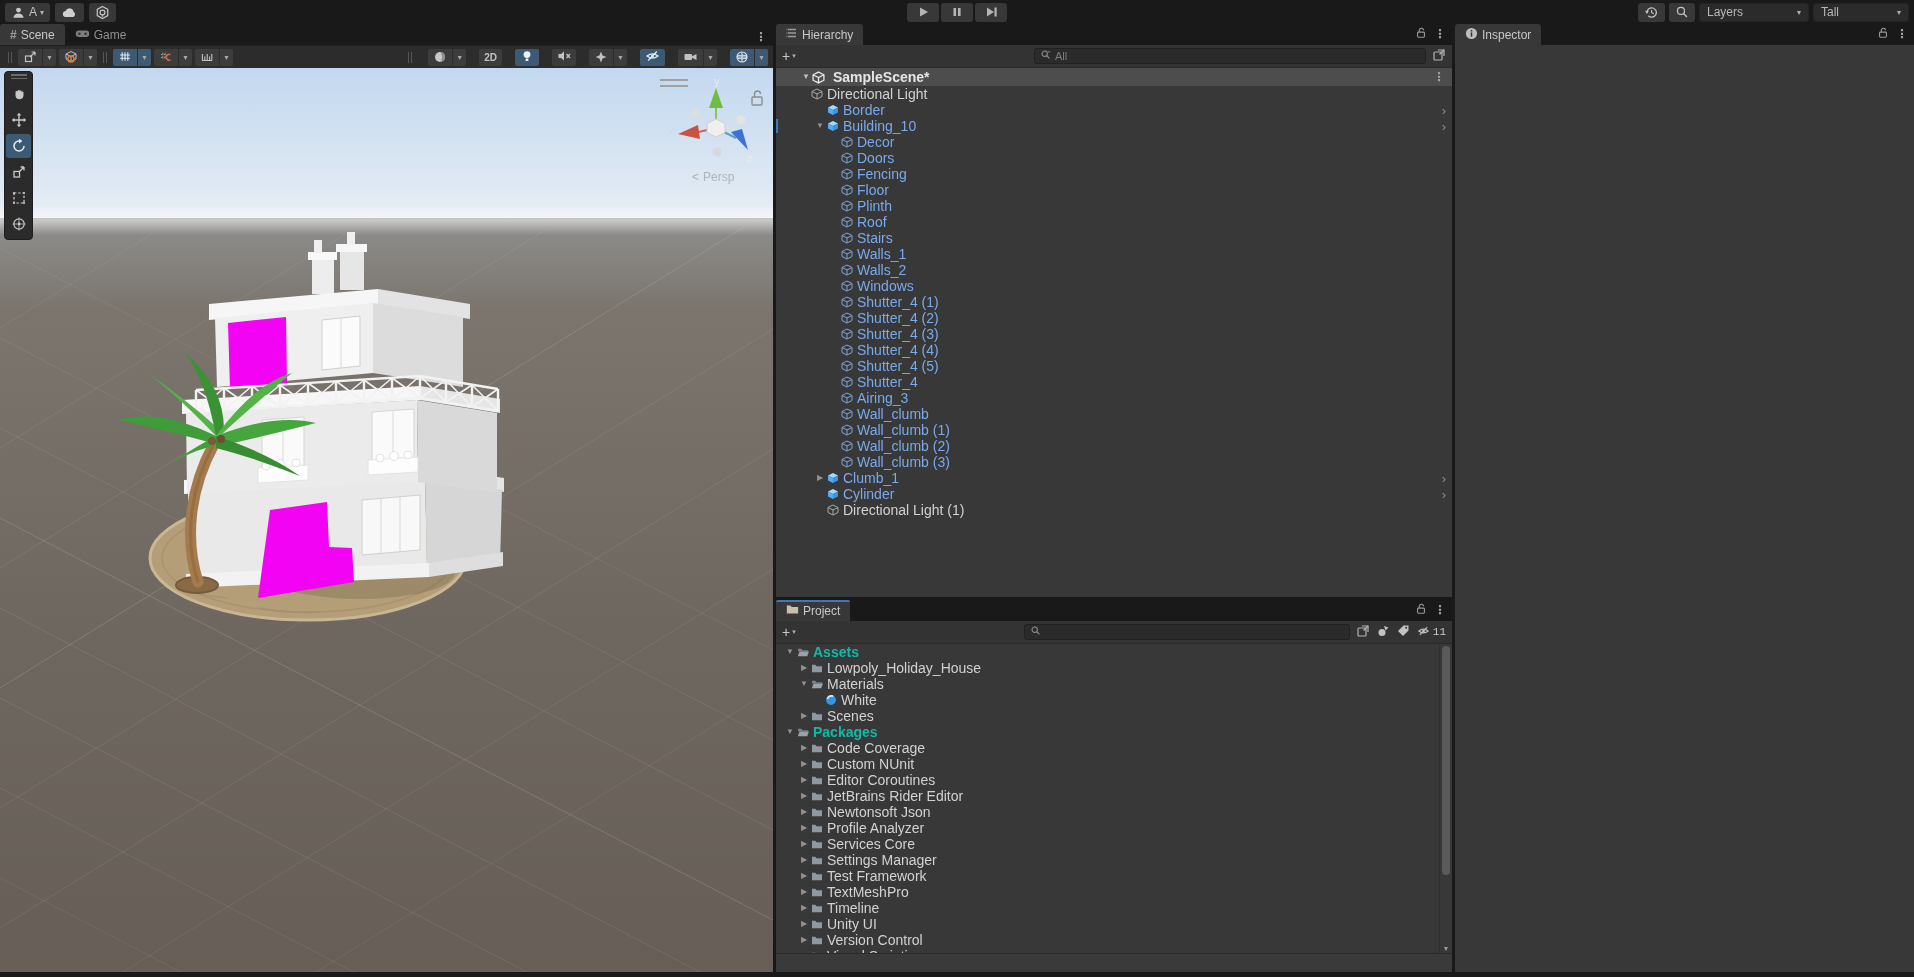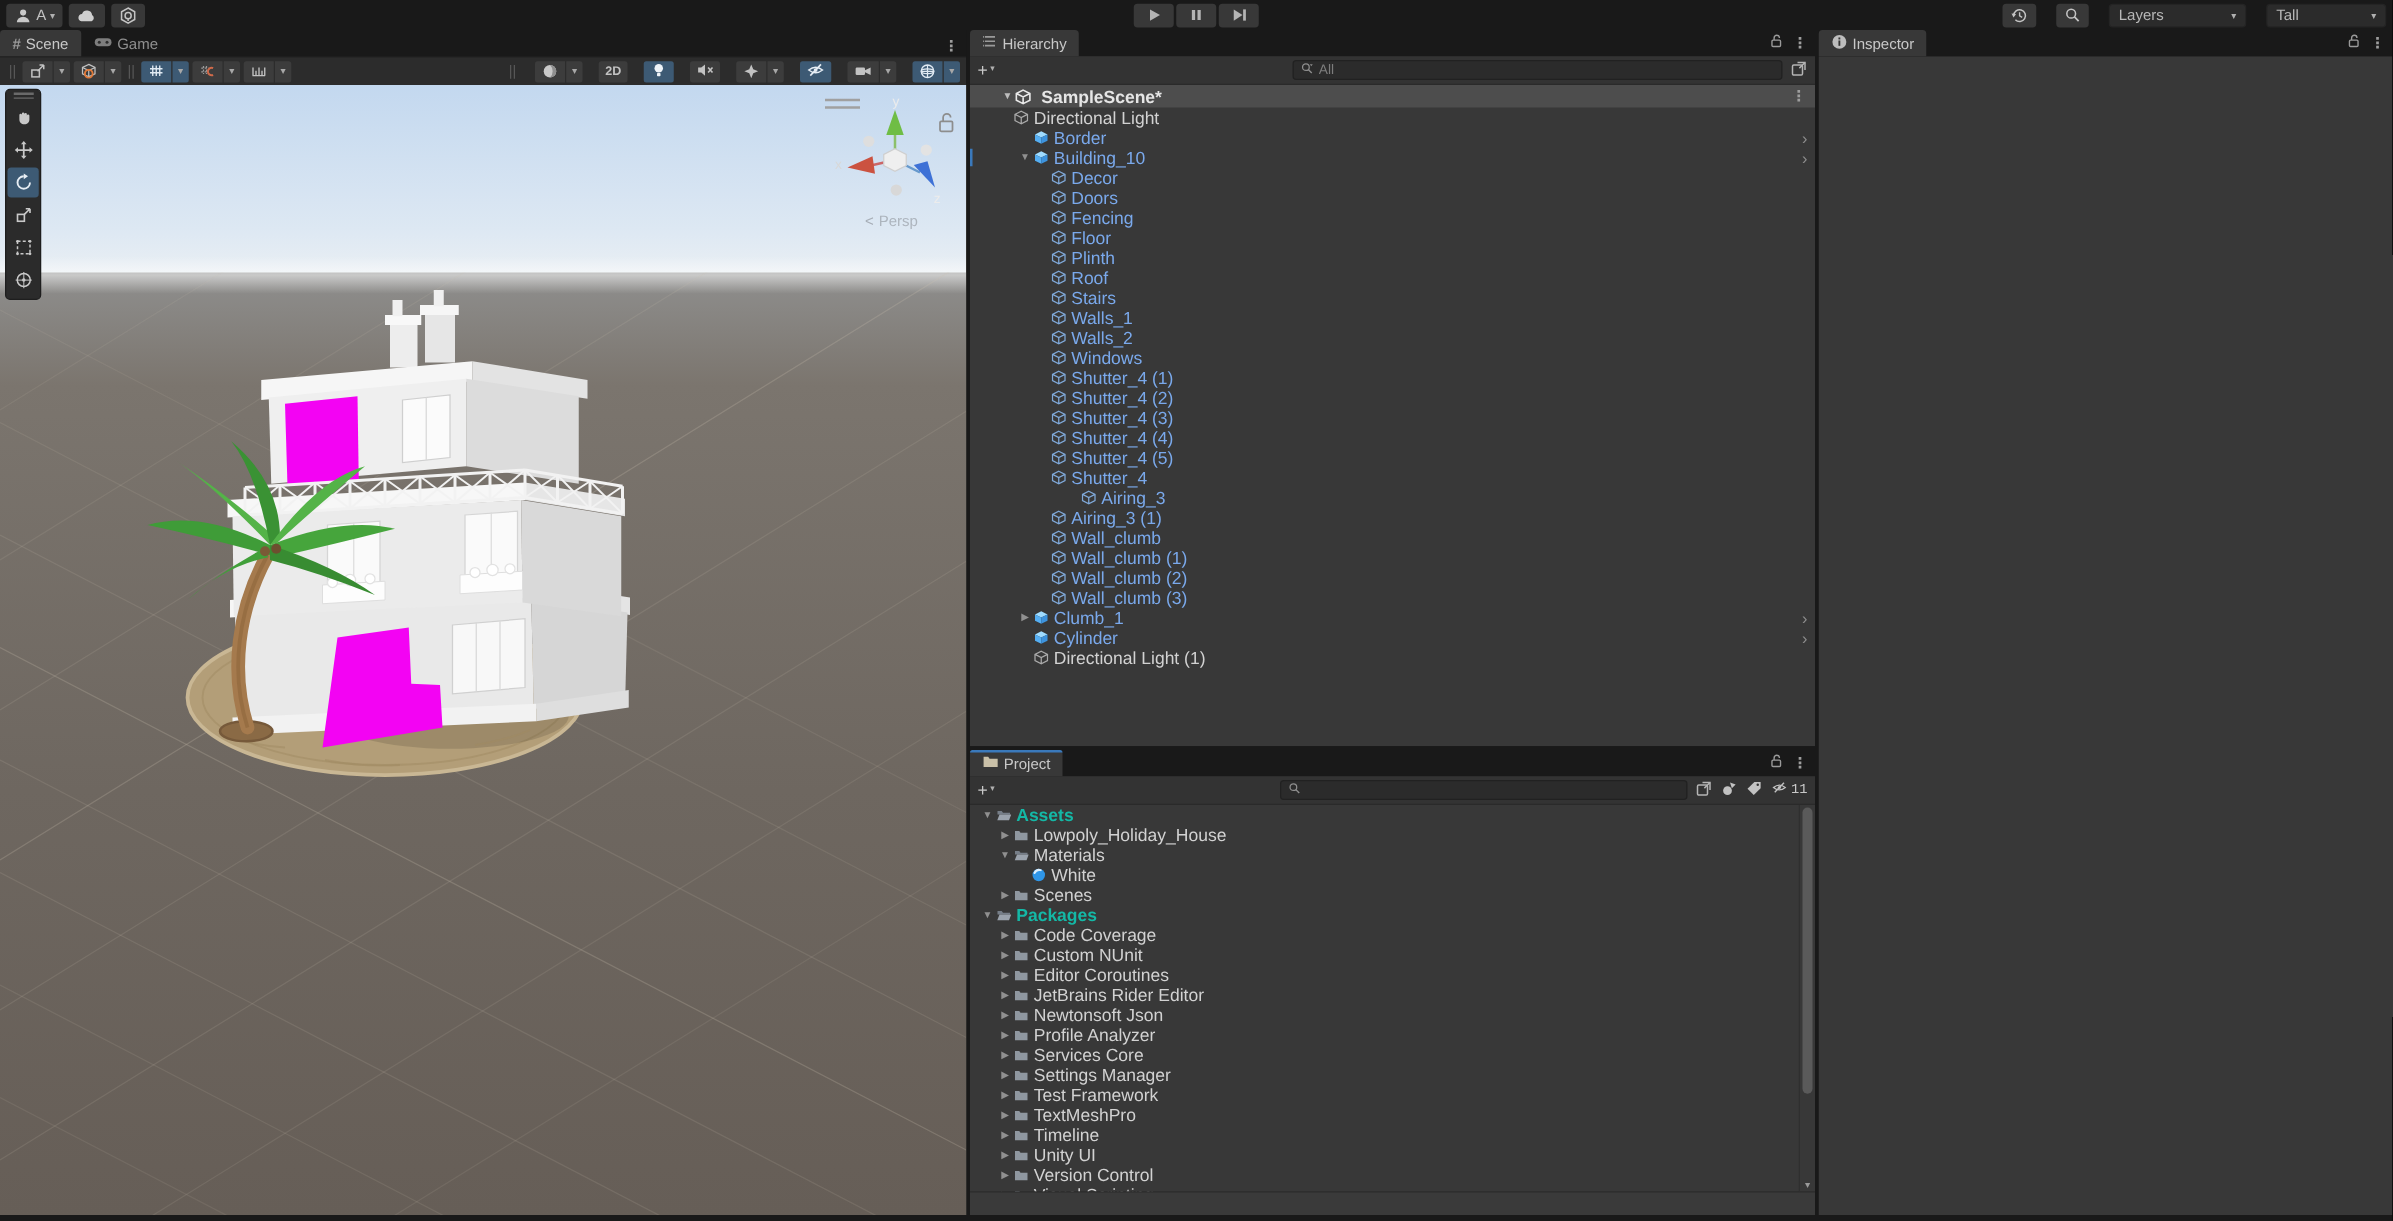--- a/index.html
+++ b/index.html
@@ -8,21 +8,21 @@
   #app { width:1914px; height:977px; background:#191919; display:flex; flex-direction:column; overflow:hidden; position:relative; }
 
   
   .main-toolbar { height:24px; background:#191919; display:flex; align-items:center; padding:0 5px; gap:5px; position:relative; flex:0 0 24px; }
   .tbtn { height:19px; min-width:26px; border-radius:3px; background:#383838; display:inline-flex; align-items:center; justify-content:center; gap:3px; padding:0 6px; color:#c2c2c2; cursor:default; }
   .tbtn svg { display:block; }
   .caret { font-size:8px; color:#b0b0b0; }
   .play-cluster { position:absolute; left:50%; transform:translateX(-50%); display:flex; gap:2px; }
   .pbtn { width:32px; height:19px; background:#383838; border-radius:3px; display:flex; align-items:center; justify-content:center; }
   .tdrop { height:19px; width:110px; background:#2b2b2b; border:1px solid #242424; border-radius:3px; display:flex; align-items:center; justify-content:space-between; padding:0 7px; color:#b8b8b8; }
-  .right-cluster { margin-left:auto; display:flex; gap:16px; align-items:center; }
+  .right-cluster { margin-left:auto; display:flex; gap:4px; align-items:center; }
 
   
   .workspace { flex:1 1 auto; display:flex; min-height:0; }
   .gutter-v { width:3px; background:#191919; flex:0 0 3px; }
   .gutter-h { height:3px; background:#191919; flex:0 0 3px; }
 
   
   .tabbar { height:21px; background:#191919; display:flex; align-items:flex-end; flex:0 0 21px; position:relative; }
   .tab { height:21px; display:inline-flex; align-items:center; gap:4px; padding:0 10px; color:#8f8f8f; border-radius:3px 3px 0 0; position:relative; }
   .tab.active { background:#383838; color:#c8c8c8; }
@@ -779,38 +779,28 @@
             <div class="trow blue" style="padding-left: 52px;">
               <span class="arr"></span>
               <span class="ricon">
                 <svg width="12" height="12" viewBox="0 0 12 12">
                   <path d="M6 1 11 3.5 11 8.5 6 11 1 8.5 1 3.5 Z M1 3.5 6 6 11 3.5 M6 6 6 11" fill="none" stroke="#7fa8d8" stroke-width="1"></path>
                 </svg>
               </span>
               <span class="lab">Shutter_4</span>
               <span class="chev"></span>
             </div>
-            <div class="trow blue" style="padding-left: 76px;">
+            <div class="trow blue" style="padding-left: 52px;">
               <span class="arr"></span>
               <span class="ricon">
                 <svg width="12" height="12" viewBox="0 0 12 12">
                   <path d="M6 1 11 3.5 11 8.5 6 11 1 8.5 1 3.5 Z M1 3.5 6 6 11 3.5 M6 6 6 11" fill="none" stroke="#7fa8d8" stroke-width="1"></path>
                 </svg>
               </span>
               <span class="lab">Airing_3</span>
-              <span class="chev"></span>
-            </div>
-            <div class="trow blue" style="padding-left: 52px;">
-              <span class="arr"></span>
-              <span class="ricon">
-                <svg width="12" height="12" viewBox="0 0 12 12">
-                  <path d="M6 1 11 3.5 11 8.5 6 11 1 8.5 1 3.5 Z M1 3.5 6 6 11 3.5 M6 6 6 11" fill="none" stroke="#7fa8d8" stroke-width="1"></path>
-                </svg>
-              </span>
-              <span class="lab">Airing_3 (1)</span>
               <span class="chev"></span>
             </div>
             <div class="trow blue" style="padding-left: 52px;">
               <span class="arr"></span>
               <span class="ricon">
                 <svg width="12" height="12" viewBox="0 0 12 12">
                   <path d="M6 1 11 3.5 11 8.5 6 11 1 8.5 1 3.5 Z M1 3.5 6 6 11 3.5 M6 6 6 11" fill="none" stroke="#7fa8d8" stroke-width="1"></path>
                 </svg>
               </span>
               <span class="lab">Wall_clumb</span>

